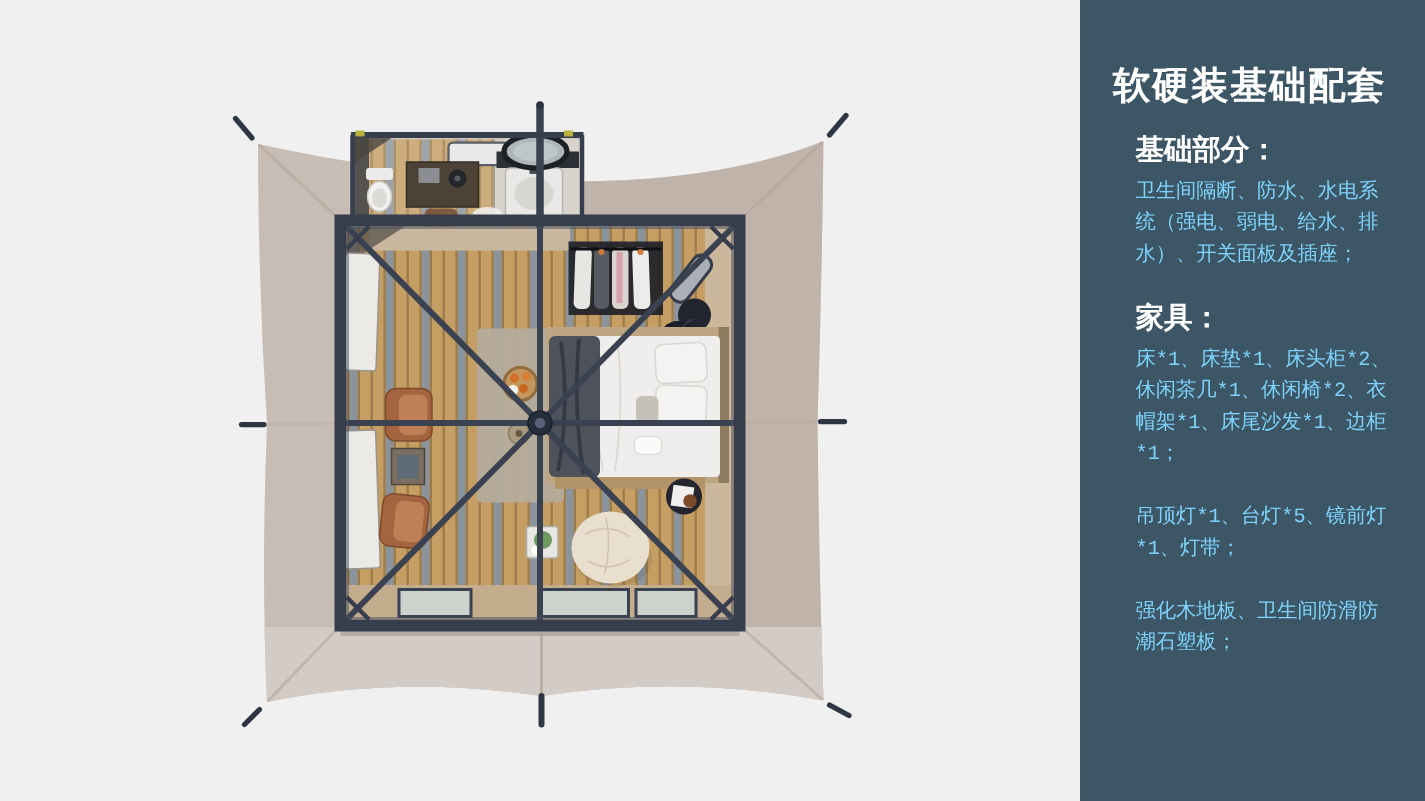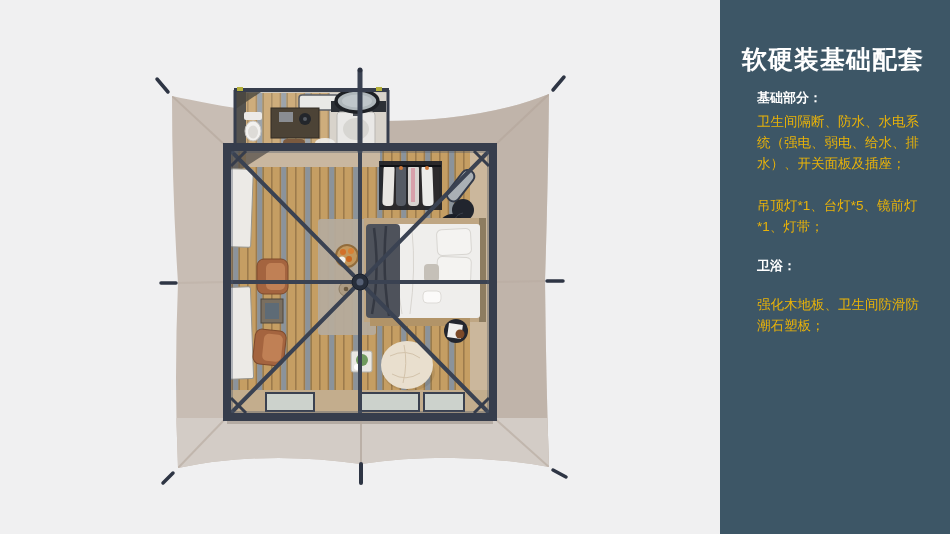--- a/index.html
+++ b/index.html
@@ -1,27 +1,27 @@
 <!DOCTYPE html>
 <html><head>
 <meta charset="utf-8">
 <style>
   html,body{margin:0;padding:0;background:#f0f0f1;}
   .stage{position:relative;width:950px;height:534px;overflow:hidden;
-         font-family:Liberation Sans, sans-serif;}
+         font-family:Liberation Mono, monospace;}
   .scene{position:absolute;left:0;top:0;width:720px;height:534px;}
   .scene svg{display:block;}
   .panel{position:absolute;left:720px;top:0;width:230px;height:534px;
          box-sizing:border-box;background:#3d5666;color:#fff;
          padding:44px 14px 0 22px;}
   .panel-title{font-size:25px;font-weight:700;letter-spacing:1px;margin:0;line-height:1.2;}
   .panel-sections{margin-top:16px;padding-left:15px;padding-right:4px;}
   .sec{margin-bottom:21px;}
-  .sec h2{font-size:13px;font-weight:700;margin:0 0 5px 0;line-height:1.2;}
-  .sec p{font-size:13.5px;line-height:21px;margin:0;color:#eab308;}
+  .sec h2{font-size:19px;font-weight:700;margin:0 0 5px 0;line-height:1.2;}
+  .sec p{font-size:13.5px;line-height:21px;margin:0;color:#7dd3fc;}
 </style>
 </head>
 <body>
 
 <div class="stage" style="background-color: rgb(240, 240, 241);">
 
   <div class="scene">
     <svg width="720" height="534" viewBox="0 0 720 534">
       <defs>
         <path id="canvasOutline" d="M172 96 C260 115 430 142 549 94
@@ -246,23 +246,26 @@
   </div>
 
   <aside class="panel" style="background-color: rgb(61, 86, 102);">
     <h1 class="panel-title">软硬装基础配套</h1>
     <div class="panel-sections">
       <div class="sec">
         <h2>基础部分：</h2>
         <p>卫生间隔断、防水、水电系统（强电、弱电、给水、排水）、开关面板及插座；</p>
       </div>
       <div class="sec">
+        <h2>家具：</h2>
+        <p>床*1、床垫*1、床头柜*2、休闲茶几*1、休闲椅*2、衣帽架*1、床尾沙发*1、边柜*1；</p>
+      </div>
+      <div class="sec">
         <p>吊顶灯*1、台灯*5、镜前灯*1、灯带；</p>
       </div>
       <div class="sec">
-        <h2>卫浴：</h2>
       </div>
       <div class="sec">
         <p>强化木地板、卫生间防滑防潮石塑板；</p>
       </div>
     </div>
   </aside>
 </div>
 
 </body></html>

